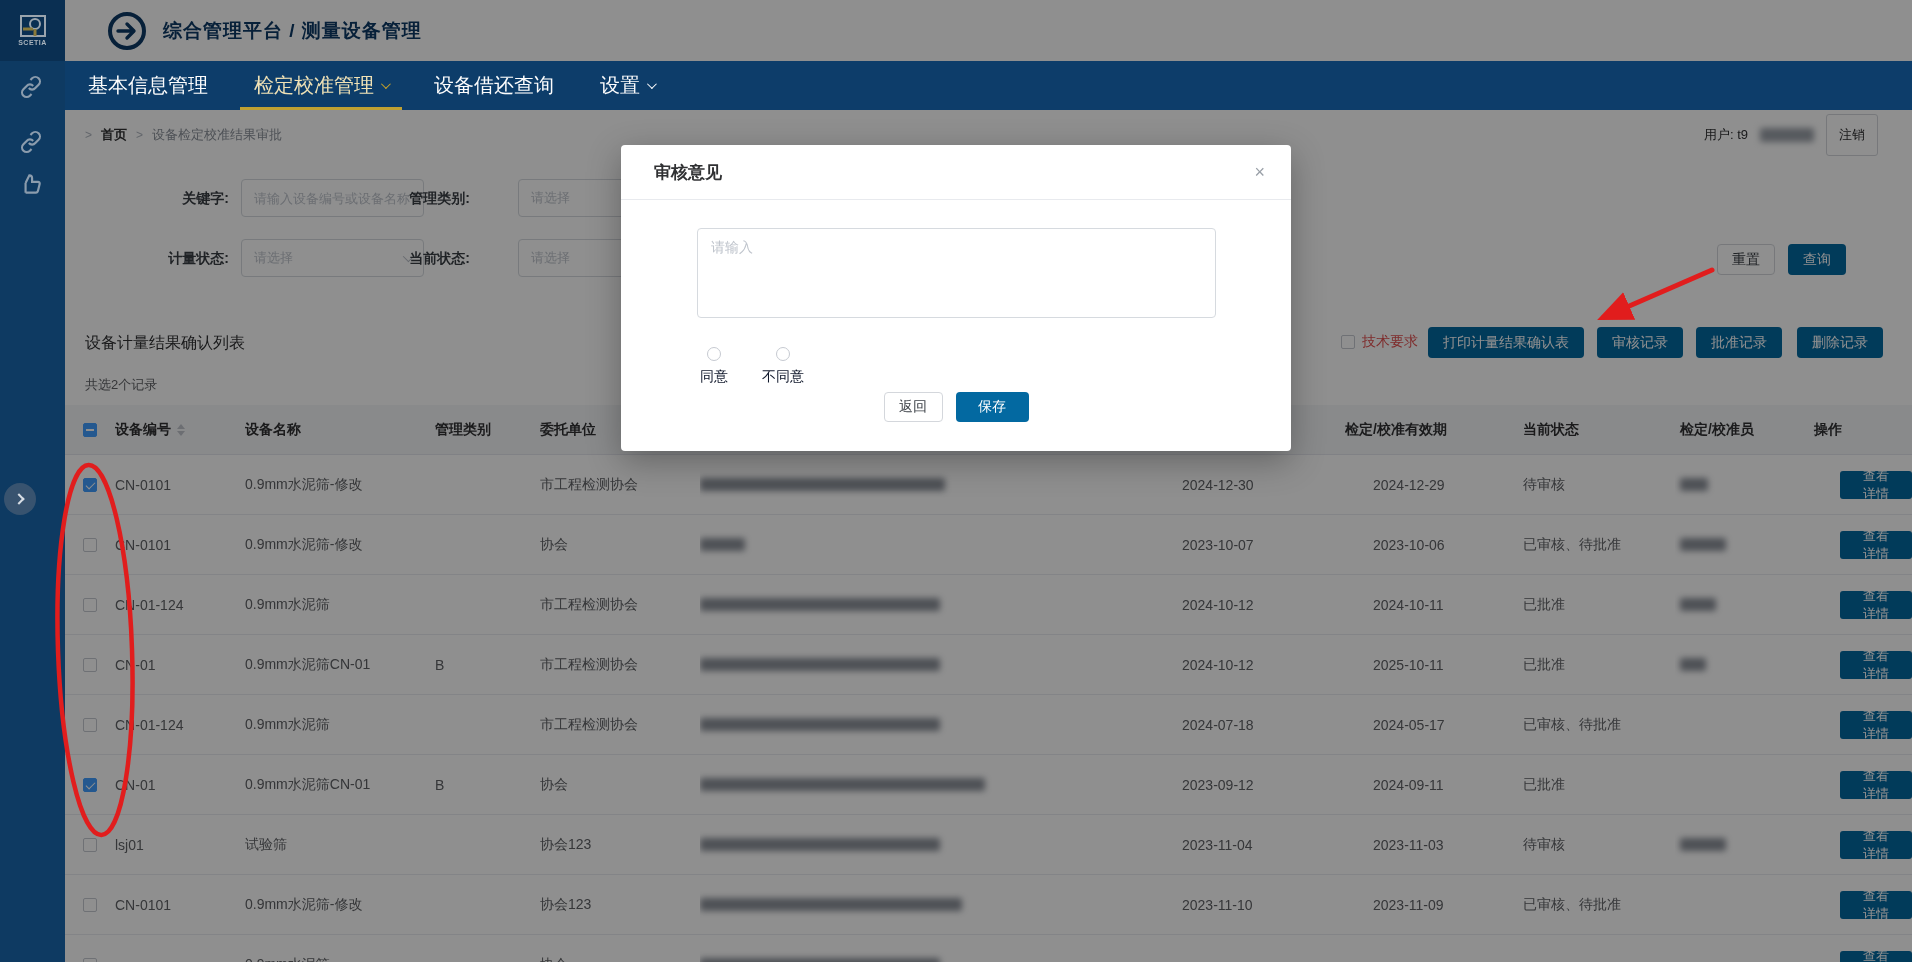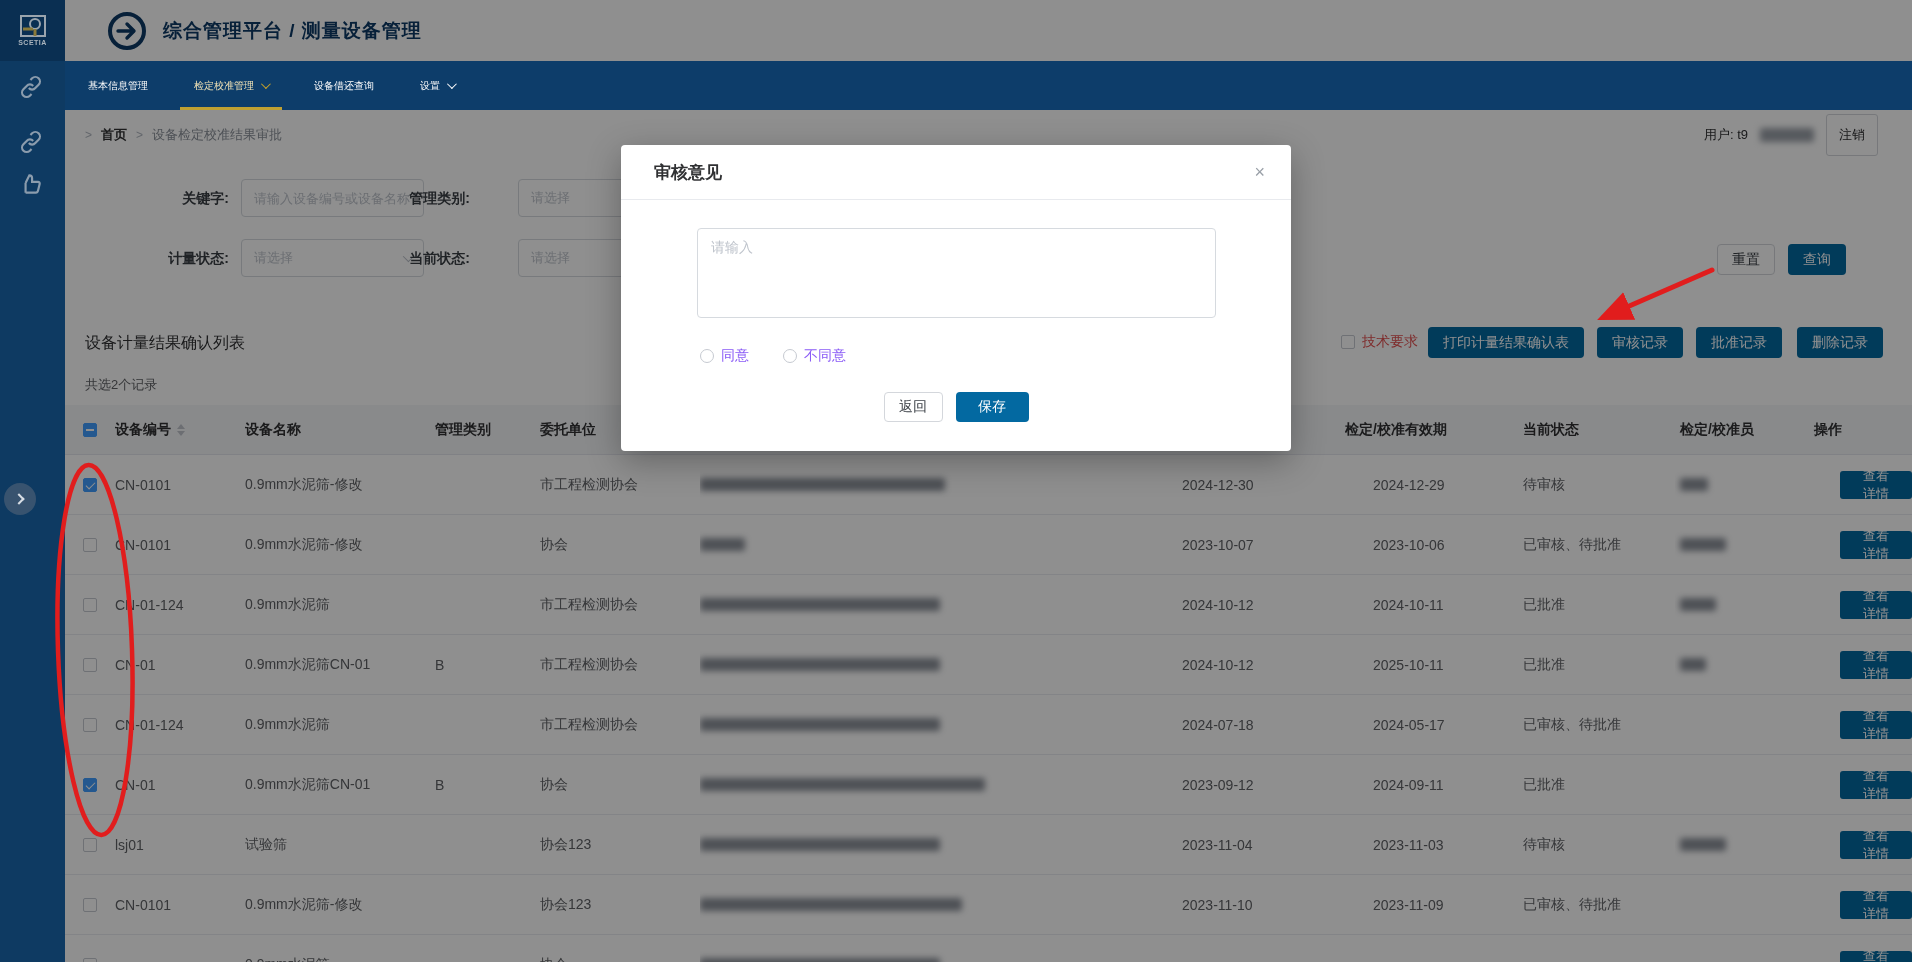--- a/index.html
+++ b/index.html
@@ -16,21 +16,21 @@
   .side-expander { position:absolute; left:4px; top:483px; width:32px; height:32px; border-radius:50%; background:#38536f; display:flex; align-items:center; justify-content:center; }
   .side-expander .chev { width:8px; height:8px; border-top:2px solid #d8dee5; border-right:2px solid #d8dee5; transform:rotate(45deg); margin-left:-3px; }
 
   
   .main { position:absolute; left:65px; top:0; right:0; height:962px; }
   .topbar { height:61px; background:#ffffff; display:flex; align-items:center; padding-left:42px; }
   .arrow-logo { width:40px; height:40px; flex:0 0 auto; margin-right:16px; }
   .app-title { font-size:19px; font-weight:bold; color:#0d3a66; letter-spacing:1px; }
 
   .navbar { position:relative; z-index:45; height:49px; background:#0d3d6a; display:flex; align-items:stretch; padding-left:17px; }
-  .tab { position:relative; display:flex; align-items:center; gap:7px; padding:0 6px; margin-right:34px; color:#fdfdfd; font-size:10px; cursor:pointer; }
+  .tab { position:relative; display:flex; align-items:center; gap:7px; padding:0 6px; margin-right:34px; color:#fdfdfd; font-size:20px; cursor:pointer; }
   .tab .tab-caret { width:7px; height:7px; border-right:1.6px solid #fdfdfd; border-bottom:1.6px solid #fdfdfd; transform:rotate(45deg) translateY(-2px); }
   .tab.active { color:#f0e2b6; }
   .tab.active .tab-caret { border-color:#c9a227; }
   .tab.active::after { content:""; position:absolute; left:-8px; right:-8px; bottom:0; height:3px; background:#bfa133; }
 
   .content { position:relative; height:852px; background:#ffffff; }
 
   
   .crumb-row { position:absolute; top:10px; left:20px; right:20px; height:30px; }
   .crumb { position:absolute; left:0; top:0; height:30px; display:flex; align-items:center; gap:9px; font-size:13px; }
@@ -86,21 +86,21 @@
 
   
   .overlay { position:absolute; left:65px; top:0; right:0; bottom:0; background:rgba(0,0,0,0.44); z-index:40; }
   .modal { position:absolute; left:621px; top:145px; width:670px; height:306px; background:#fff; border-radius:4px; box-shadow:0 10px 34px rgba(0,0,0,.3); z-index:100; }
   .modal-header { height:55px; border-bottom:1px solid #e8eaee; display:flex; align-items:center; padding:0 33px; position:relative; }
   .modal-title { font-size:17px; font-weight:bold; color:#303133; }
   .modal-close { position:absolute; right:26px; top:18px; font-size:18px; color:#9aa0a8; cursor:pointer; line-height:1; }
   .modal-textarea { position:absolute; left:76px; top:83px; width:519px; height:90px; border:1px solid #d6dadf; border-radius:4px; resize:none; padding:10px 13px; font-size:14px; font-family:inherit; color:#333; outline:none; }
   .modal-textarea::placeholder { color:#bfc4cc; }
   .radio-row { position:absolute; left:79px; top:202px; display:flex; align-items:center; gap:34px; }
-  .radio { display:flex; align-items:center; gap:7px; font-size:14px; color:#8b5cf6; cursor:pointer; }
+  .radio { display:flex; align-items:center; gap:7px; font-size:14px; color:#0f172a; cursor:pointer;flex-direction:column; }
   .radio .dot { width:14px; height:14px; border:1px solid #c6cad1; border-radius:50%; background:#fff; }
   .modal-footer { position:absolute; left:0; top:247px; width:670px; display:flex; justify-content:center; gap:13px; }
   .modal-footer .btn { height:30px; }
   .back-btn { width:59px; }
   .save-btn { width:73px; }
 
   .annotations { position:absolute; left:0; top:0; width:1912px; height:962px; z-index:120; pointer-events:none; }
 </style>
 </head>
 <body>

